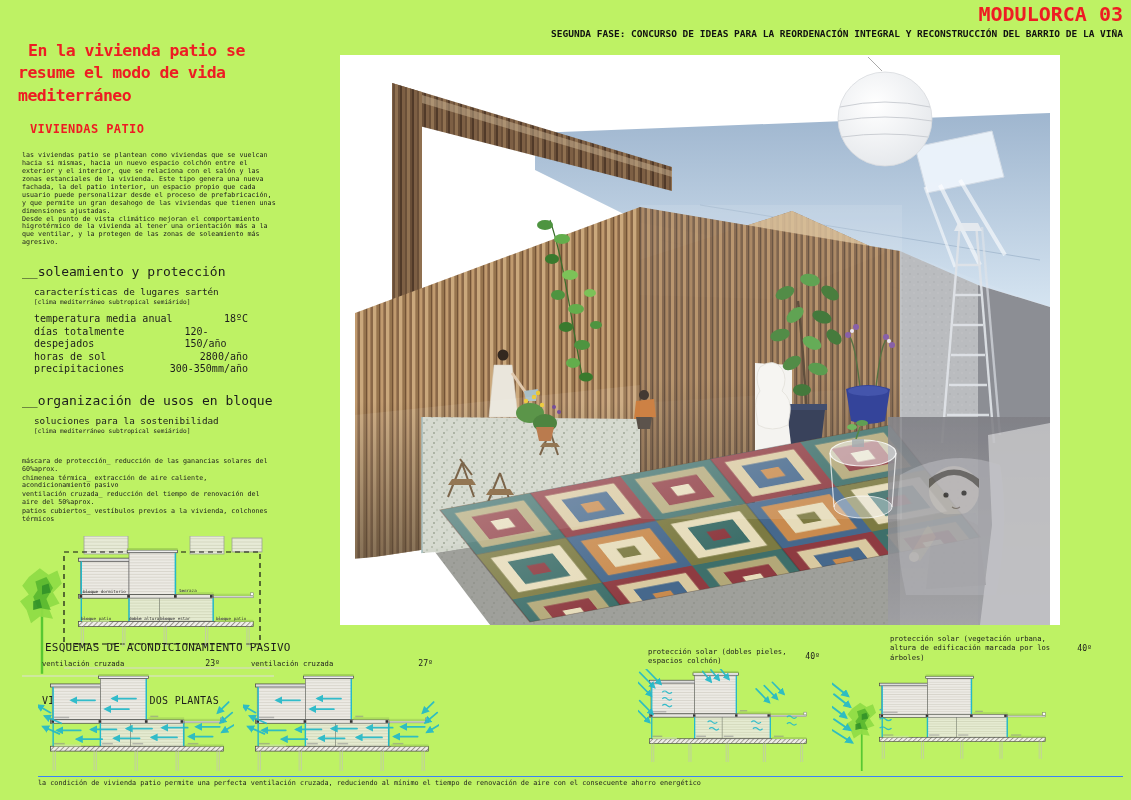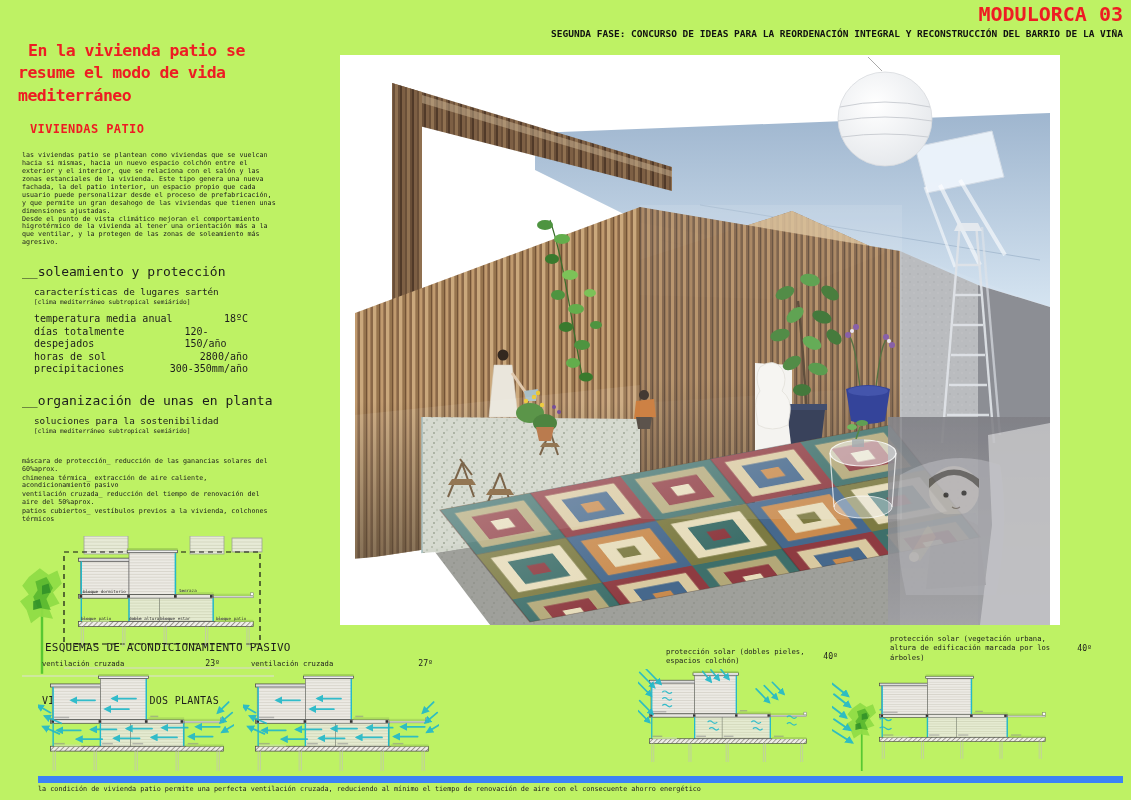--- a/index.html
+++ b/index.html
@@ -27,24 +27,24 @@
   .collage{position:absolute;left:340px;top:55px;width:720px;height:570px}
 
   .schemes-title{position:absolute;left:45px;top:641px;font-size:11px;font-weight:normal;letter-spacing:.2px}
   .scheme{position:absolute}
   .scheme .lr{display:flex;justify-content:space-between;align-items:center;font-size:7.2px;line-height:1.3}
   .scheme .ang{font-size:8.2px;margin-left:6px;white-space:nowrap}
   .scheme svg{display:block}
   .s1{left:38px;top:658px}.s1 .lr{width:178px;margin-left:4px}.s1 svg{width:196px;height:99px;margin-top:3px}
   .s2{left:243px;top:658px}.s2 .lr{width:182px;margin-left:8px}.s2 svg{width:196px;height:99px;margin-top:3px}
   .s3{left:448px;top:658px}.s3 .lr{width:164px;margin-left:2px}.s3 svg{width:168px;height:86px;margin-top:7px}
-  .s4{left:638px;top:647px}.s4 .lr{width:172px;margin-left:28px}.s4 .lbl{width:140px}.s4 svg{width:178px;height:93px;margin-top:3px}
+  .s4{left:638px;top:647px}.s4 .lr{width:172px;margin-left:10px}.s4 .lbl{width:140px}.s4 svg{width:178px;height:93px;margin-top:3px}
   .s5{left:832px;top:634px}.s5 .lr{width:202px;margin-left:58px}.s5 .lbl{width:168px}.s5 svg{width:248px;height:100px;margin-top:9px}
 
-  .footnote{position:absolute;left:38px;top:776px;width:1085px;border-top:7px solid #3b82f6;padding-top:2px;font-size:6.8px}
+  .footnote{position:absolute;left:38px;top:776px;width:1085px;border-top:1px solid #3b82f6;padding-top:2px;font-size:6.8px}
   svg symbol{overflow:visible}
 </style>
 </head>
 <body>
 
 <div class="board">
 
   <svg width="0" height="0" style="position:absolute">
     <defs>
       <marker id="mA" viewBox="0 0 10 10" refX="7" refY="5" markerWidth="4.5" markerHeight="4.5" orient="auto">
@@ -264,21 +264,21 @@
       <div class="row">
           <span>horas de sol</span>
           <span>2800/año</span>
         </div>
       <div class="row">
           <span>precipitaciones</span>
           <span>300-350mm/año</span>
         </div>
     </div>
 
-    <div class="sec-title">__organización de unas en planta</div>
+    <div class="sec-title">__organización de usos en bloque</div>
     <div class="sec-sub">soluciones para la sostenibilidad</div>
     <div class="sec-note">[clima mediterráneo subtropical semiárido]</div>
     <div class="sol-items">
       <div>máscara de protección_ reducción de las ganancias solares del 60%aprox.</div>
       <div>chimenea térmica_ extracción de aire caliente, acondicionamiento pasivo</div>
       <div>ventilación cruzada_ reducción del tiempo de renovación del aire del 50%aprox.</div>
       <div>patios cubiertos_ vestíbulos previos a la vivienda, colchones térmicos</div>
     </div>
 
     <div class="diagram">

